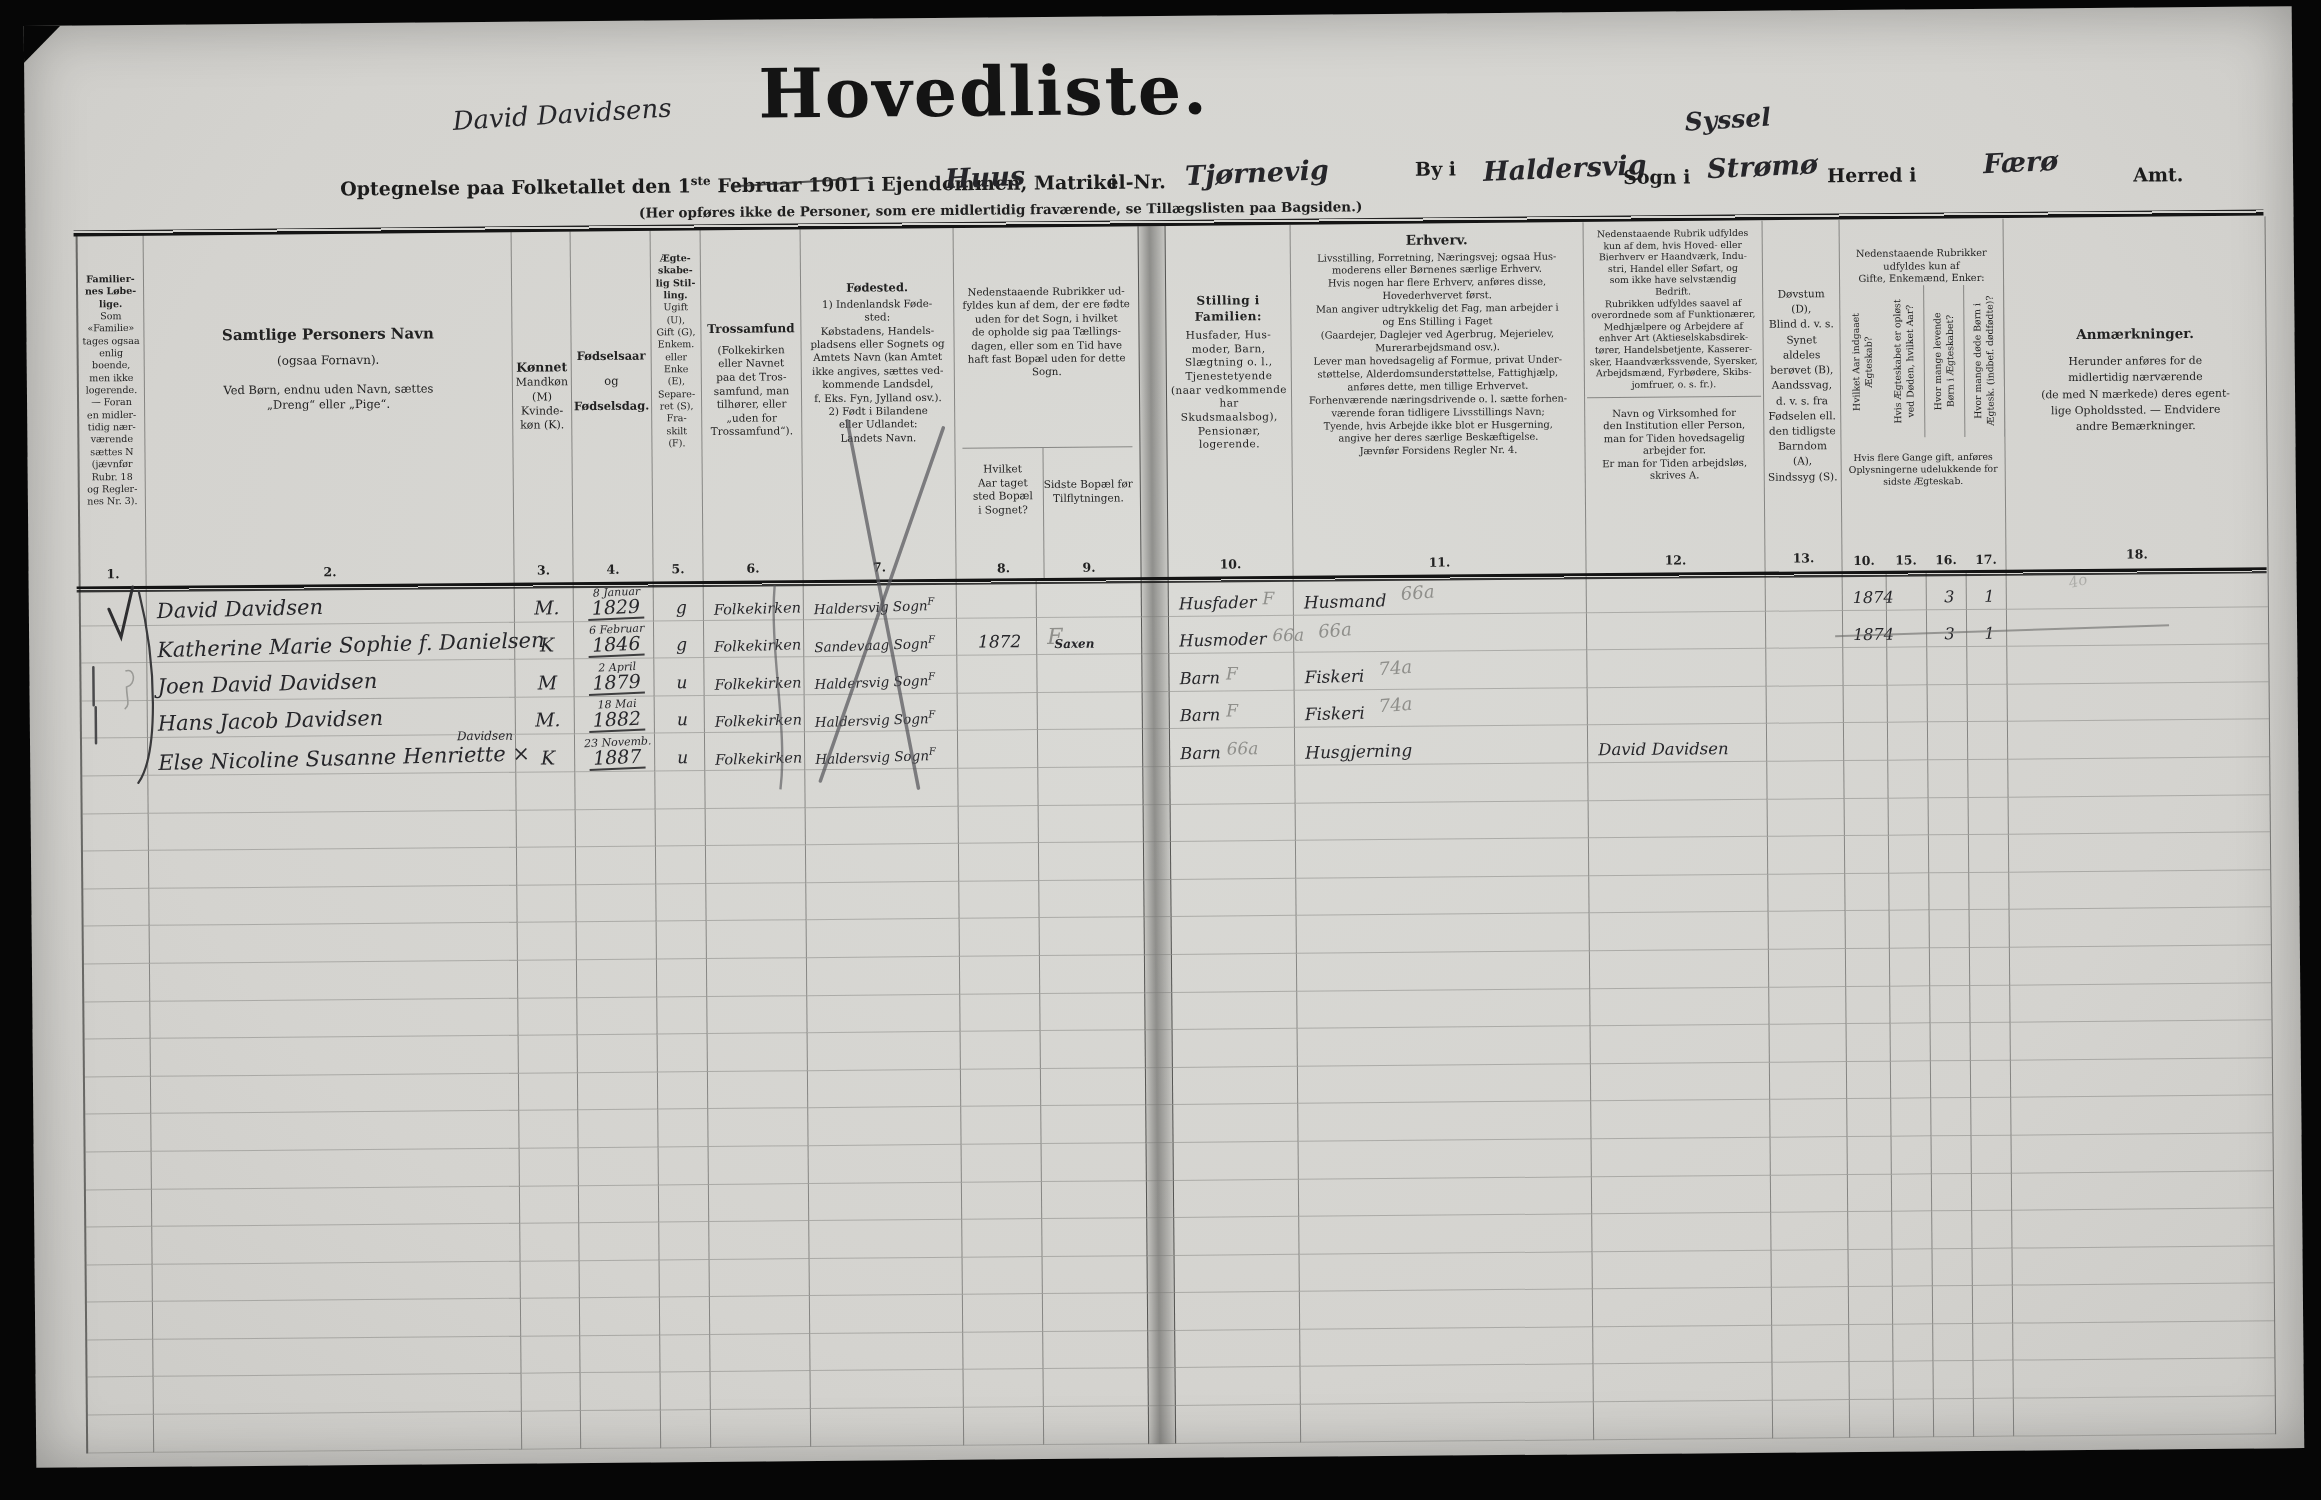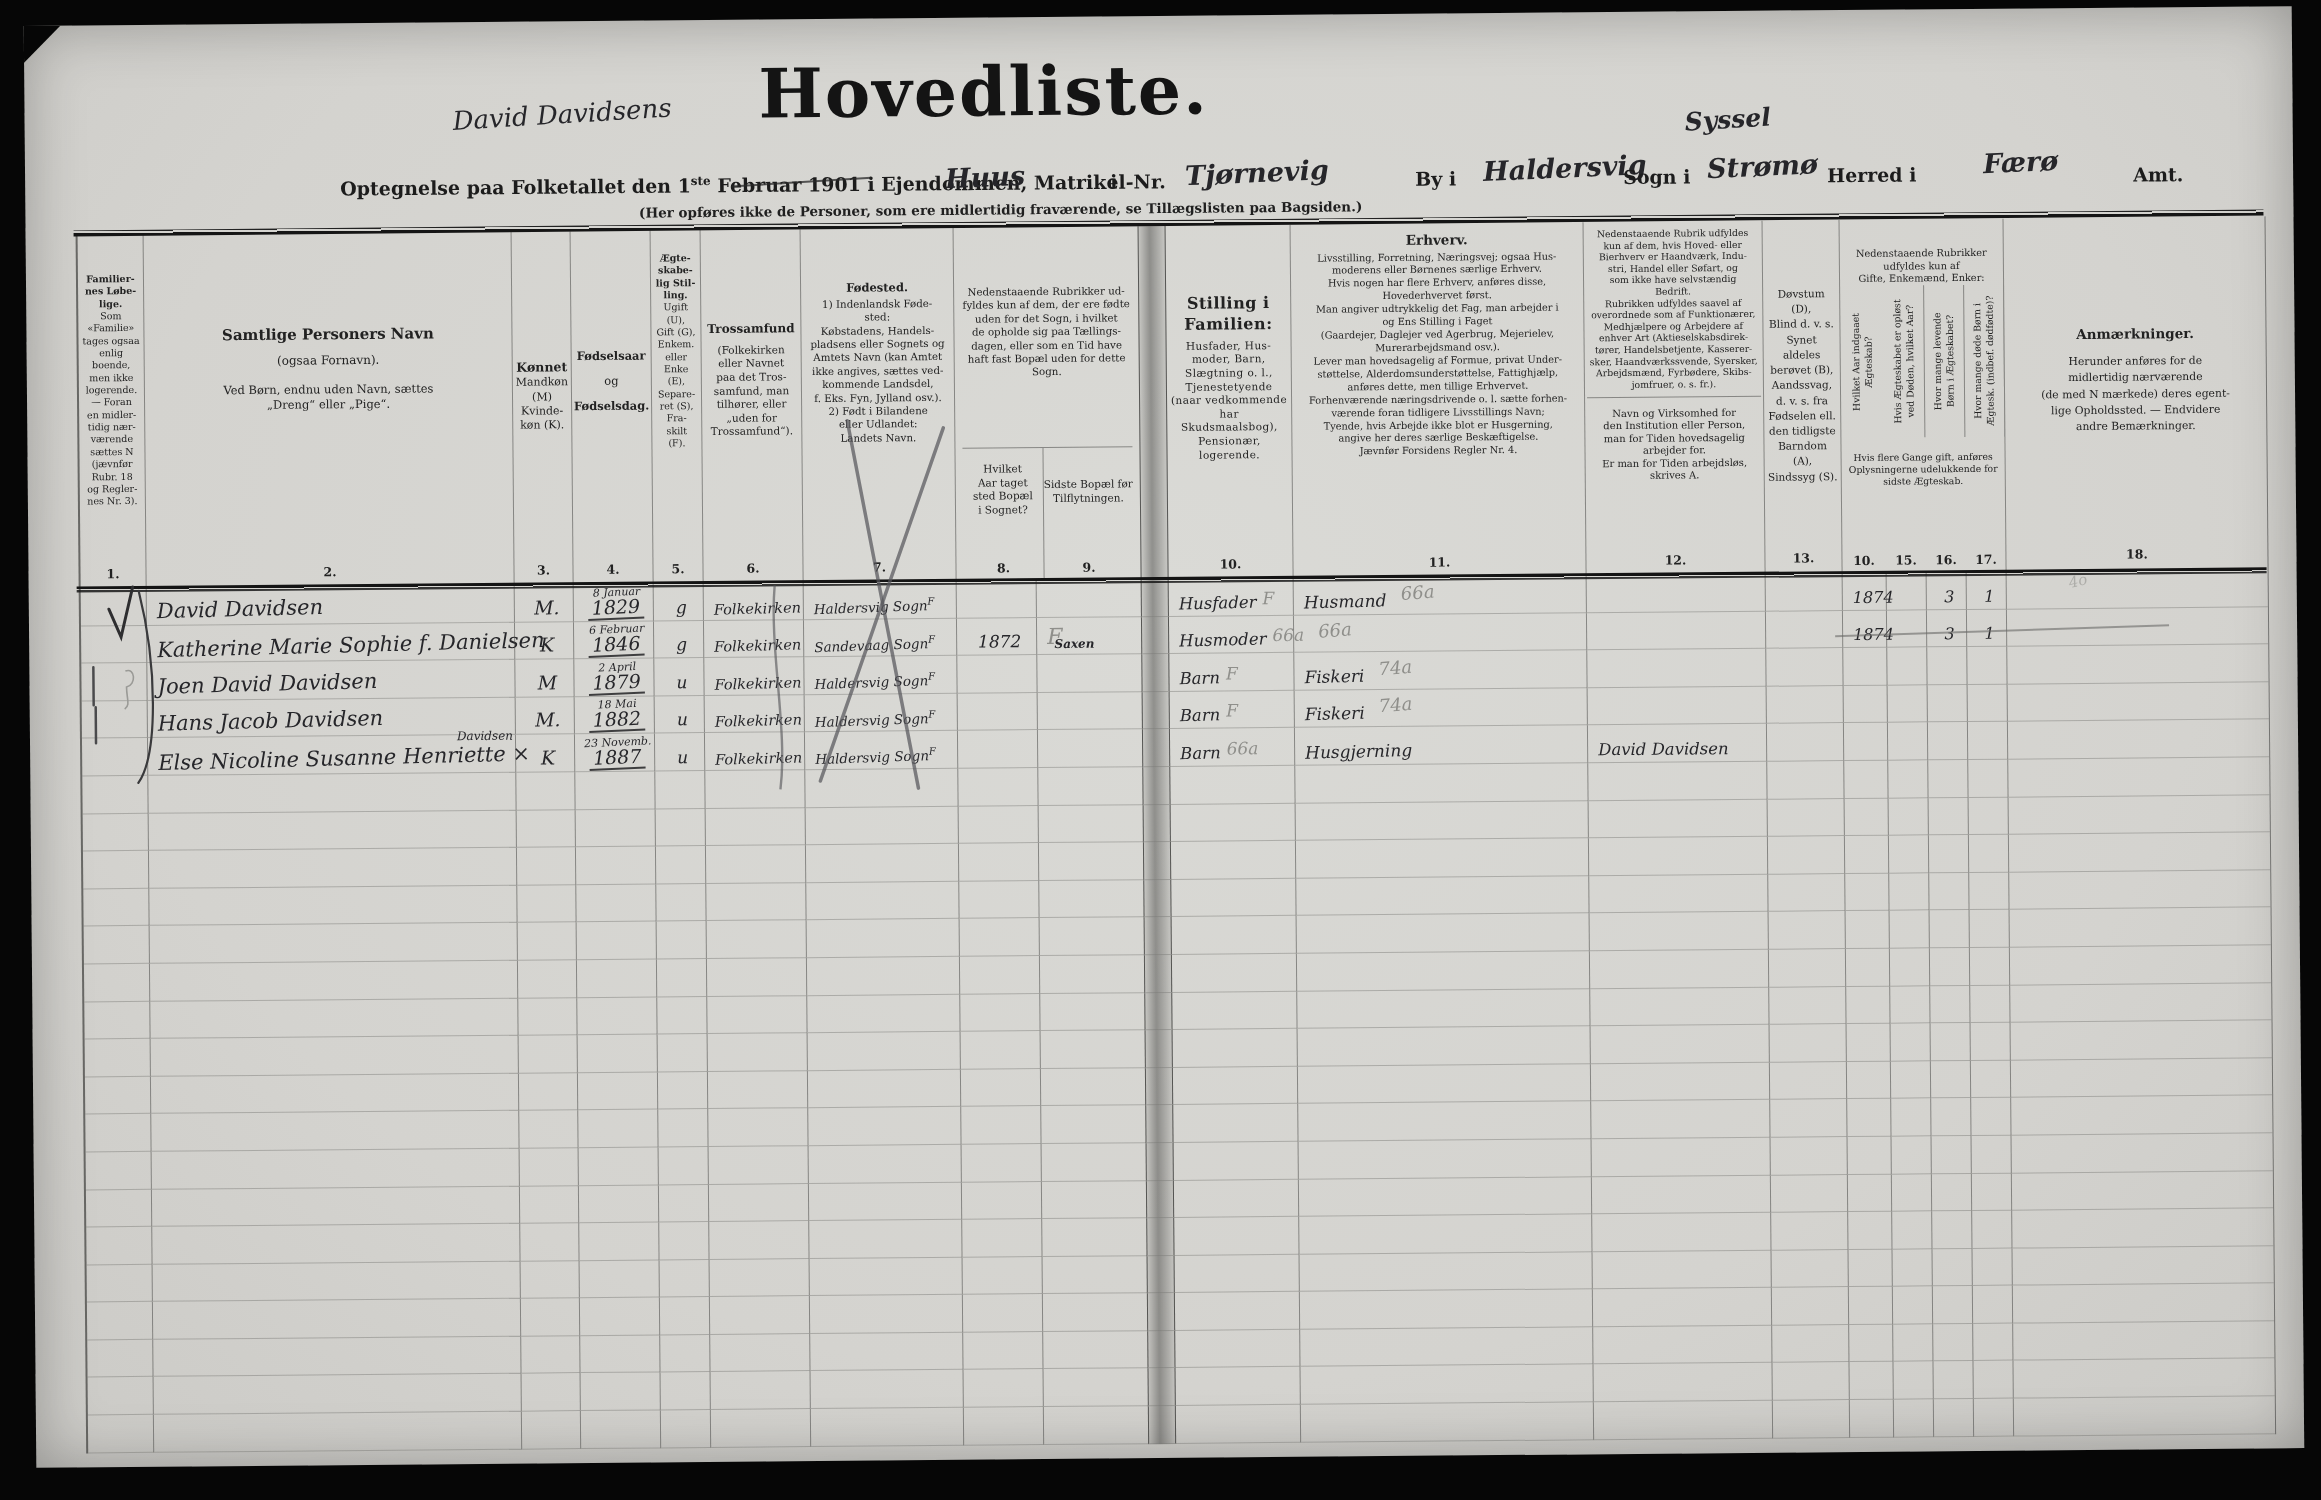--- a/index.html
+++ b/index.html
@@ -66,21 +66,21 @@
   .c6h{padding-top:92px;font-size:10.5px;}
   .c6h .h-title{font-size:12px;margin-bottom:6px;}
   .c7h{padding-top:52px;font-size:10.3px;}
   .c7h .h-title{font-size:11.5px;margin-bottom:2px;}
   .c89h{padding:0;display:flex;flex-direction:column;}
   .c89h .gnote{font-size:10.3px;padding:58px 8px 0 8px;flex:1;}
   .c89h .sub{display:flex;height:132px;border-top:1px solid rgba(70,70,68,0.55);}
   .c89h .sub .s8{width:80px;display:flex;flex-direction:column;align-items:center;padding-top:14px;}
   .c89h .sub .s9{flex:1;border-left:1px solid rgba(70,70,68,0.55);display:flex;flex-direction:column;align-items:center;padding-top:30px;}
   .c10h{padding-top:68px;}
-  .c10h .h-title{font-size:16px;letter-spacing:0.5px;}
+  .c10h .h-title{font-size:12px;letter-spacing:0.5px;}
   .c10h .body{font-size:10.5px;letter-spacing:0.4px;margin-top:4px;}
   .c11h{padding-top:8px;}
   .c11h .h-title{font-size:13.5px;margin-bottom:2px;}
   .c11h .body{font-size:9.8px;line-height:1.32;}
   .c12h{padding:6px 2px 2px 2px;font-size:9.3px;line-height:1.25;}
   .c12h .p2{border-top:1px solid rgba(70,70,68,0.55);margin-top:6px;padding-top:10px;font-size:10px;width:100%;}
   .c13h{padding-top:66px;font-size:10.5px;line-height:1.45;}
   .c1417h{padding:0;display:flex;flex-direction:column;}
   .c1417h .ntop{font-size:9.8px;padding-top:28px;height:66px;box-sizing:border-box;}
   .c1417h .vrow{display:flex;height:152px;}
@@ -124,21 +124,21 @@
 <div class="paper">
   <div class="corner-cut"></div>
 
   <div class="doc-title">Hovedliste.</div>
 
   <div class="subline">
     <span class="p" style="left:315px;top:18px"><span>Optegnelse paa Folketallet den 1</span><sup style="font-size:12px">ste</sup><span> Februar 1901 i Ejendommen, Matrikel-Nr.</span></span>
     <span class="hand-fill hw" style="left:920px;top:8px">Huus</span>
     <span class="p" style="left:1085px;top:18px">i</span>
     <span class="hand-fill hw" style="left:1160px;top:6px">Tjørnevig</span>
-    <span class="p" style="left:1390px;top:18px">By i</span>
+    <span class="p" style="left:1390px;top:8px">By i</span>
     <span class="hand-fill hw" style="left:1458px;top:4px">Haldersvig</span>
     <span class="p" style="left:1598px;top:18px">Sogn i</span>
     <span class="hand-fill hw" style="left:1682px;top:4px">Strømø</span>
     <span class="hand-above hw" style="left:1660px;top:-42px">Syssel</span>
     <span class="p" style="left:1802px;top:18px">Herred i</span>
     <span class="hand-fill hw" style="left:1958px;top:2px">Færø</span>
     <span class="p" style="left:2108px;top:20px">Amt.</span>
     <span class="strike-mark" style="left:706px;top:26px;width:140px"></span>
   </div>
   <span class="hand-above hw" style="position:absolute;left:428px;top:78px;font-size:26px">David Davidsens</span>

